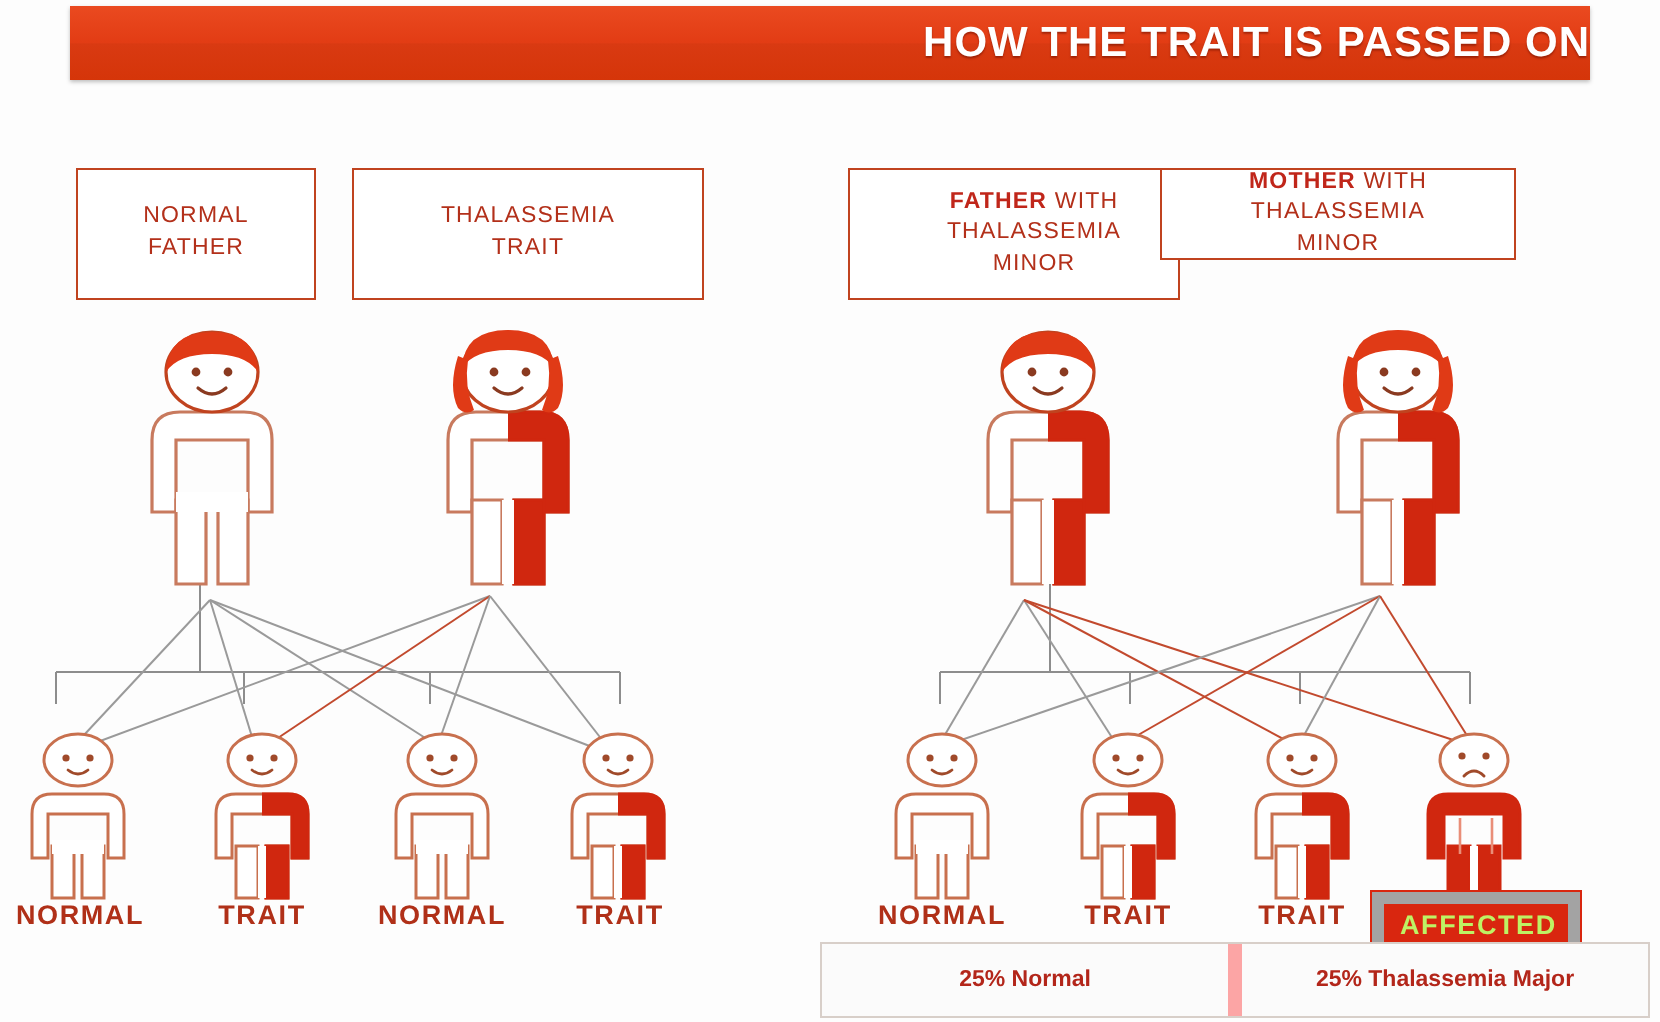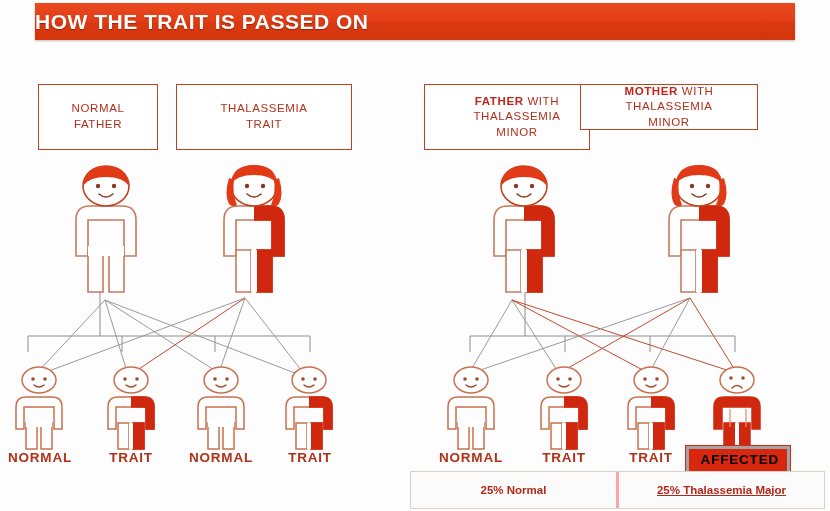--- a/index.html
+++ b/index.html
@@ -7,21 +7,21 @@
     width:830px;height:511px;position:relative;overflow:hidden;
     font-family:"Liberation Sans","DejaVu Sans",sans-serif;
     background:#fdfdfd;
   }
 
   
   #banner{
     position:absolute;left:35px;top:3px;width:760px;height:37px;
     background:linear-gradient(180deg,#e8491f 0%, #e23d14 48%, #d93a12 52%, #e0insta 100%);
     background:linear-gradient(180deg,#ea4a20 0%, #e23c14 50%, #d93a12 51%, #d53509 100%);
-    display:flex;align-items:center;justify-content:flex-start;
+    display:flex;align-items:center;justify-content:flex-end;
     box-shadow:0 1px 2px rgba(0,0,0,.25);
   }
   #banner-title{
     color:#ffffff;font-size:21px;font-weight:bold;letter-spacing:.5px;
     text-shadow:0 1px 1px rgba(120,20,0,.6);
     font-family:"Liberation Sans","DejaVu Sans",sans-serif;
   }
 
   
   .label-box{
@@ -38,38 +38,38 @@
   .figure svg{display:block;}
 
   
   .cap{
     position:absolute;text-align:center;color:#b03018;
     font-size:13.5px;font-weight:bold;letter-spacing:.8px;
     font-family:"Liberation Sans","DejaVu Sans",sans-serif;
     white-space:nowrap;
   }
   .cap.affected{
-    background:#d9260f;color:#000000;border:3px solid #a3a3a3;
+    background:#d9260f;color:#bef264;border:6px solid #a3a3a3;
     box-shadow:0 0 0 1px #d9260f;padding:3px 8px 4px 8px;text-align:right;
   }
 
   
   .ped{position:absolute;left:0;top:0;pointer-events:none;}
 
   
   #legend{
     position:absolute;left:410px;top:471px;width:415px;height:38px;
     display:flex;border:1px solid #d8cfc9;background:#fbfbfb;box-sizing:border-box;
   }
   .legend-cell{
     flex:1;display:flex;align-items:center;justify-content:center;text-align:center;
     color:#b3261a;font-size:11.5px;font-weight:bold;line-height:1.25;
-    border-right:3px solid #fca5a5;box-sizing:border-box;padding:2px 4px;
-  }
-  .legend-cell:last-child{border-right:none;text-decoration:underline;}
+    border-right:7px solid #fca5a5;box-sizing:border-box;padding:2px 4px;
+  }
+  .legend-cell:last-child{border-right:none;}
 </style>
 </head>
 <body>
 
 <div id="banner">
   <div id="banner-title">HOW THE TRAIT IS PASSED ON</div>
 </div>
 
 <div class="label-box" style="left:38px;top:84px;width:120px;height:66px;">
   <div>

